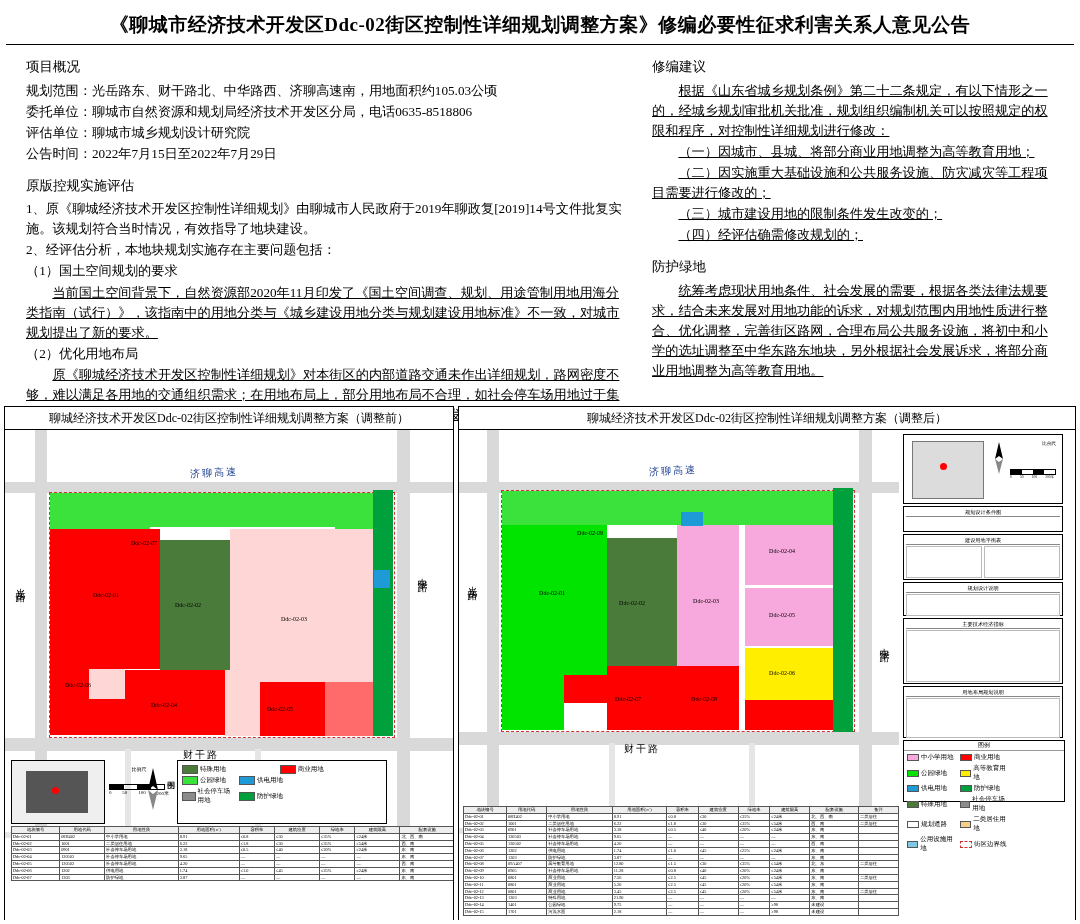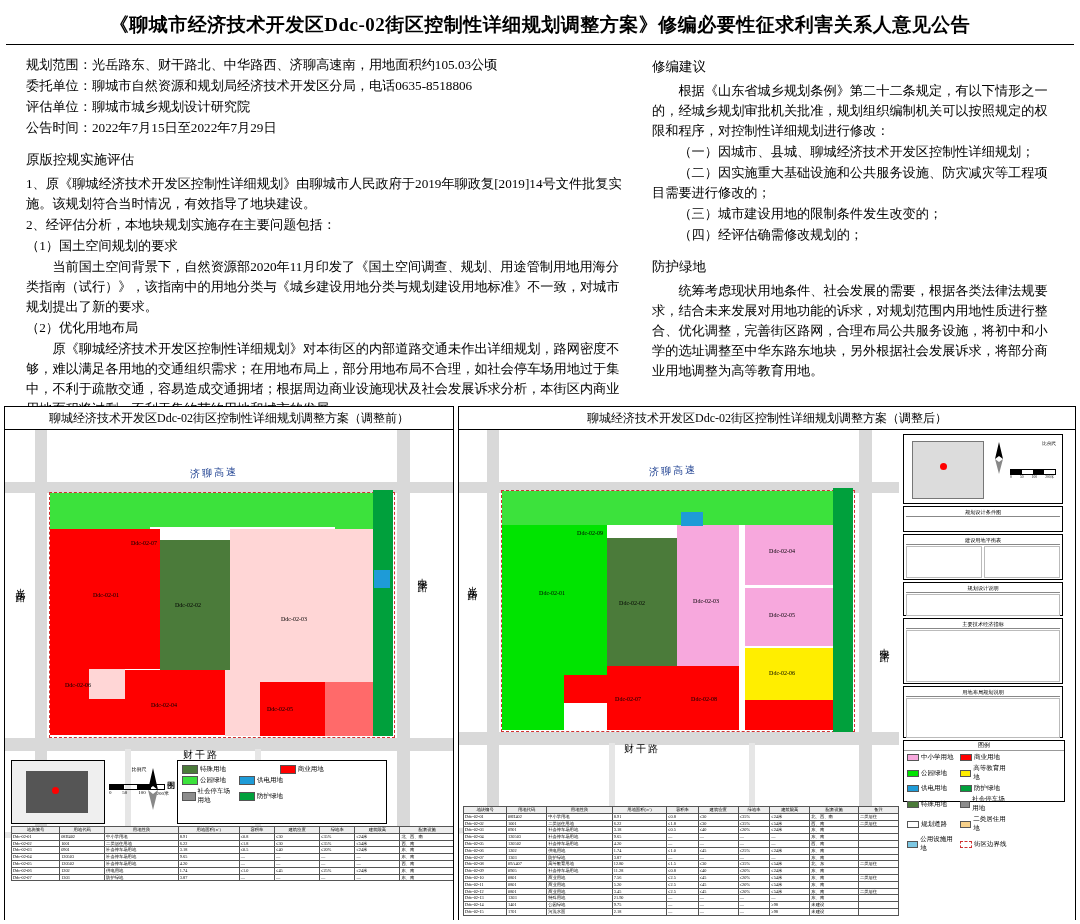--- a/index.html
+++ b/index.html
@@ -12,21 +12,21 @@
     padding:12px 0 6px 0;
   }
   .title-rule{border-bottom:1px solid #000;margin:0 6px;}
 
   
   .cols{display:flex;gap:26px;padding:10px 26px 0 26px;height:344px;box-sizing:border-box;}
   .col{flex:1;font-size:13.2px;line-height:1.52;}
   .col.left{flex:0 0 600px;}
   .h{font-size:13.5px;margin:2px 0 3px 0;}
   .p{margin:0 0 1px 0;}
-  .ind1{text-indent:2em;}
+  .ind1{text-indent:2em;text-decoration:underline;}
   .ind0{text-indent:0;}
   .gap{height:9px;}
 
   
   .maps{position:absolute;left:4px;top:406px;width:1072px;height:514px;display:flex;gap:4px;}
   .panel{border:1px solid #000;background:#fff;position:relative;box-sizing:border-box;}
   .panel.left{width:456px;}
   .panel.right{width:626px;}
   .panel-title{
     text-align:center;font-size:12px;padding:3px 0 2px 0;border-bottom:1px solid #000;
@@ -66,38 +66,39 @@
 <body>
 
 <div class="page">
 
   <div class="title">《聊城市经济技术开发区Ddc-02街区控制性详细规划调整方案》修编必要性征求利害关系人意见公告</div>
   <div class="title-rule"></div>
 
   <div class="cols">
 
     <div class="col left">
+      <div class="h">项目概况</div>
       <div class="p ind0">规划范围：光岳路东、财干路北、中华路西、济聊高速南，用地面积约105.03公顷</div>
       <div class="p ind0">委托单位：聊城市自然资源和规划局经济技术开发区分局，电话0635-8518806</div>
       <div class="p ind0">评估单位：聊城市城乡规划设计研究院</div>
       <div class="p ind0">公告时间：2022年7月15日至2022年7月29日</div>
       <div class="gap"></div>
       <div class="h">原版控规实施评估</div>
       <div class="p ind0">1、原《聊城经济技术开发区控制性详细规划》由聊城市人民政府于2019年聊政复[2019]14号文件批复实施。该规划符合当时情况，有效指导了地块建设。</div>
       <div class="p ind0">2、经评估分析，本地块规划实施存在主要问题包括：</div>
       <div class="p ind0">（1）国土空间规划的要求</div>
       <div class="p ind1">当前国土空间背景下，自然资源部2020年11月印发了《国土空间调查、规划、用途管制用地用海分类指南（试行）》，该指南中的用地分类与《城乡建设用地分类与规划建设用地标准》不一致，对城市规划提出了新的要求。</div>
       <div class="p ind0">（2）优化用地布局</div>
       <div class="p ind1">原《聊城经济技术开发区控制性详细规划》对本街区的内部道路交通未作出详细规划，路网密度不够，难以满足各用地的交通组织需求；在用地布局上，部分用地布局不合理，如社会停车场用地过于集中，不利于疏散交通，容易造成交通拥堵；根据周边商业设施现状及社会发展诉求分析，本街区内商业用地面积将过剩，不利于集约节约用地和城市的发展。</div>
     </div>
 
     <div class="col">
       <div class="h">修编建议</div>
       <div class="p ind1">根据《山东省城乡规划条例》第二十二条规定，有以下情形之一的，经城乡规划审批机关批准，规划组织编制机关可以按照规定的权限和程序，对控制性详细规划进行修改：</div>
-      <div class="p ind1">（一）因城市、县城、聊城经济技术开发区控制性详细规划；</div>
+      <div class="p ind1">（一）因城市、县城、将部分商业用地调整为高等教育用地；</div>
       <div class="p ind1">（二）因实施重大基础设施和公共服务设施、防灾减灾等工程项目需要进行修改的；</div>
       <div class="p ind1">（三）城市建设用地的限制条件发生改变的；</div>
       <div class="p ind1">（四）经评估确需修改规划的；</div>
       <div class="gap"></div>
       <div class="h">防护绿地</div>
       <div class="p ind1">统筹考虑现状用地条件、社会发展的需要，根据各类法律法规要求，结合未来发展对用地功能的诉求，对规划范围内用地性质进行整合、优化调整，完善街区路网，合理布局公共服务设施，将初中和小学的选址调整至中华东路东地块，另外根据社会发展诉求，将部分商业用地调整为高等教育用地。</div>
     </div>
   </div>
 
   <div class="maps">

